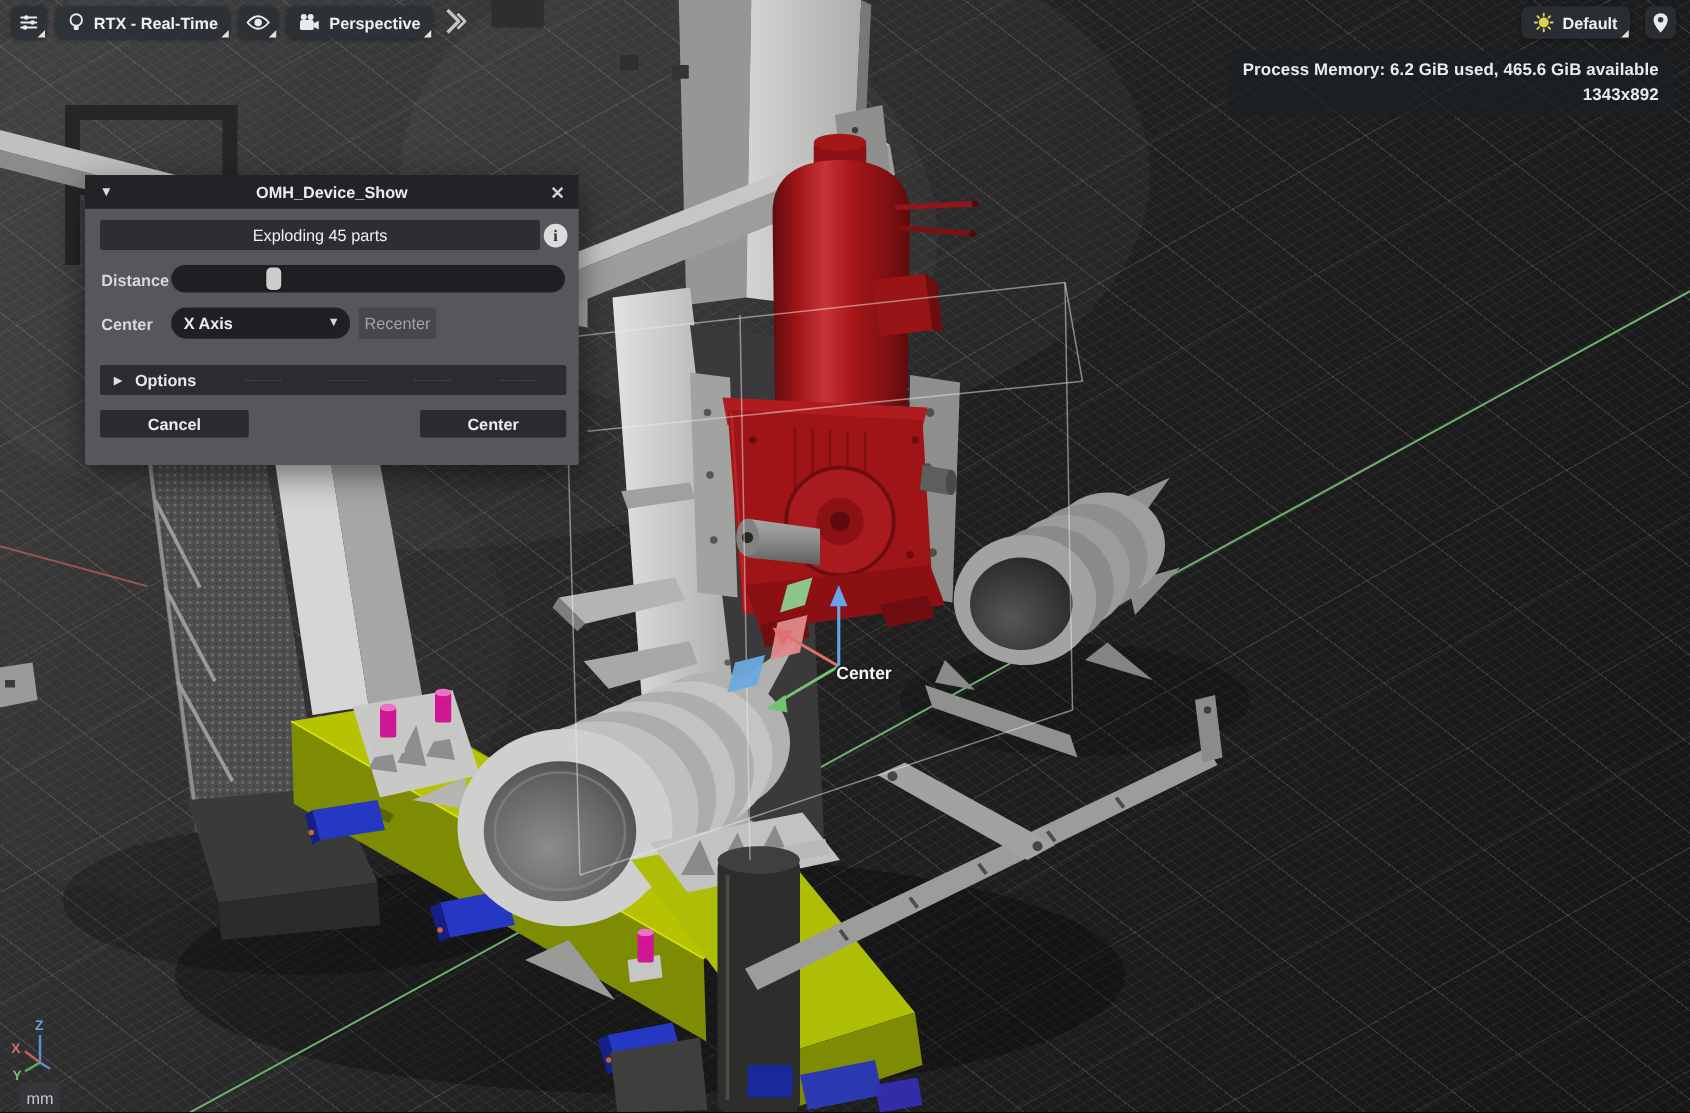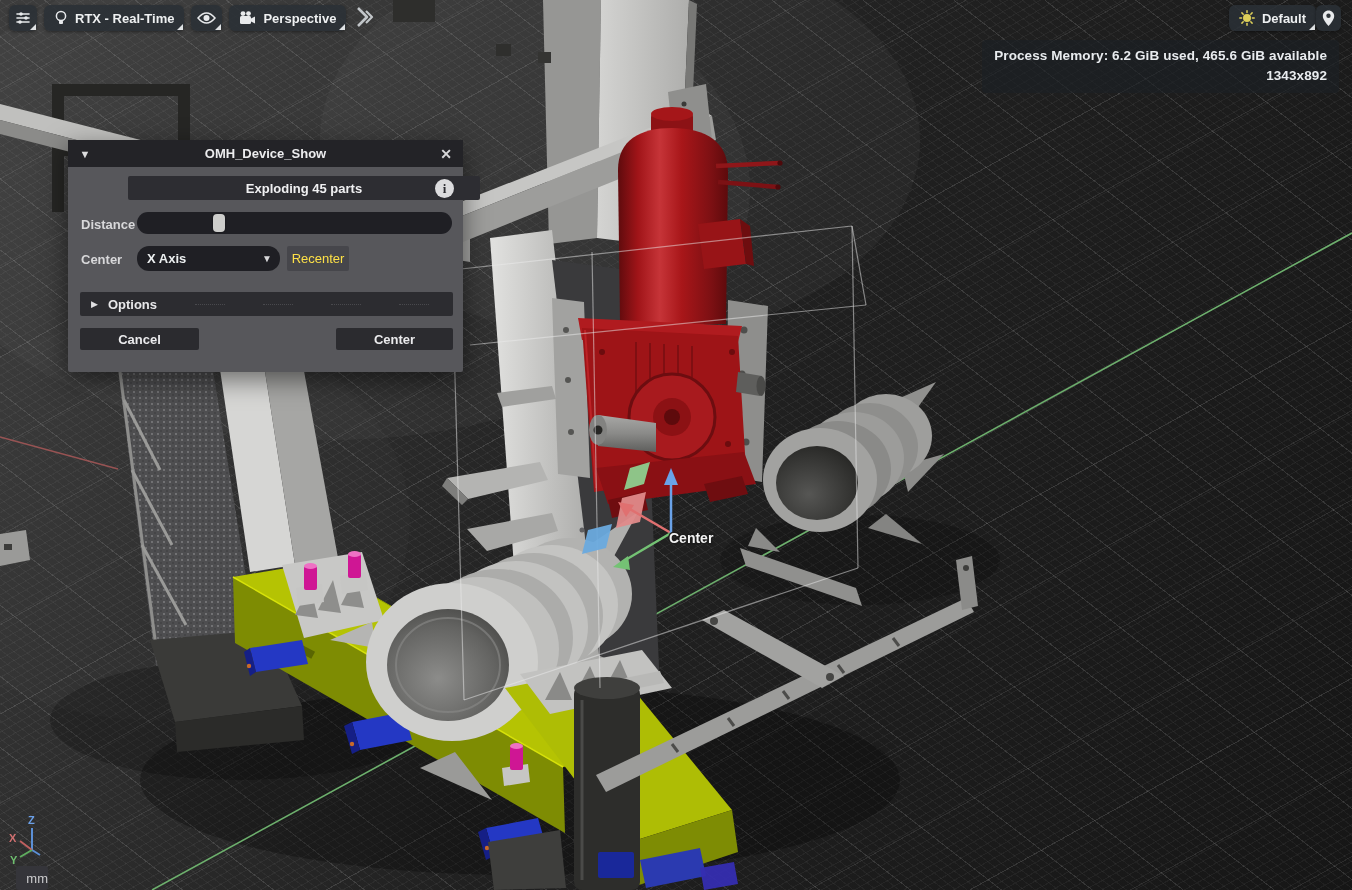--- a/index.html
+++ b/index.html
@@ -17,64 +17,64 @@
   
   .toolbar{position:absolute;top:5px;left:9px;display:flex;align-items:flex-start;gap:7px;}
   .tb-btn{height:26px;display:flex;align-items:center;gap:7px;padding:0 10px;
     background:rgba(42,48,53,0.88);border-radius:6px;color:#eef0f1;font-size:13px;
     font-weight:bold;position:relative;cursor:default;box-shadow:0 1px 3px rgba(0,0,0,.4);}
   .tb-btn.icon-only{padding:0 6px;}
   .notch::after{content:"";position:absolute;right:1px;bottom:1px;border-style:solid;
     border-width:0 0 6px 6px;border-color:transparent transparent #dfe2e4 transparent;}
   .chev{display:flex;align-items:center;margin-left:2px;}
   
-  .topright{position:absolute;top:5px;right:11px;display:flex;align-items:center;}
+  .topright{position:absolute;top:5px;right:11px;display:flex;align-items:center;gap:12px;}
   
   .stats{position:absolute;top:40px;right:13px;background:rgba(28,32,36,0.66);
     border-radius:4px;padding:6px 12px 8px;text-align:right;color:#e9ecef;
     font-size:13.5px;font-weight:bold;line-height:19.5px;letter-spacing:.1px;}
   
   .dialog{position:absolute;left:68px;top:140px;width:395px;height:232px;
     background:#57575b;border-radius:2px;box-shadow:0 8px 26px rgba(0,0,0,.5);font-size:13px;}
   .dlg-title{position:absolute;left:0;top:0;right:0;height:27px;background:#232327;
     display:flex;align-items:center;color:#ececee;font-weight:bold;}
   .dlg-collapse{width:34px;text-align:center;font-size:11px;color:#dcdcde;cursor:default;}
   .dlg-title-text{flex:1;text-align:center;}
   .dlg-close{width:34px;text-align:center;font-size:14px;color:#d6d6d8;cursor:default;}
   .dlg-banner{position:absolute;left:12px;top:36px;width:352px;height:24px;background:#2d2d32;
     border-radius:2px;display:flex;align-items:center;justify-content:center;
-    color:#f0f0f2;font-weight:bold;margin-left:48px;}
+    color:#f0f0f2;font-weight:normal;}
   .dlg-info{position:absolute;right:9px;top:39px;width:19px;height:19px;border-radius:50%;
     background:#dcdcde;color:#2d2d32;font-family:"Liberation Serif",serif;font-weight:bold;
     font-size:13px;display:flex;align-items:center;justify-content:center;}
   .row-label{position:absolute;color:#d8d8da;font-weight:bold;}
   .lab-distance{left:13px;top:77px;}
   .lab-center{left:13px;top:112px;}
   .slider{position:absolute;left:69px;top:72px;width:315px;height:22px;background:#1f1f24;
     border-radius:11px;}
   .slider-handle{position:absolute;top:2px;width:12px;height:18px;border-radius:4px;
     background:#cdcdcb;box-shadow:0 0 2px rgba(0,0,0,.5);}
   .dropdown{position:absolute;left:69px;top:106px;width:143px;height:25px;background:#1f1f24;
     border-radius:12px;display:flex;align-items:center;color:#eceff0;}
   .dropdown span.val{margin-left:10px;flex:1;font-weight:bold;}
   .dd-arrow{margin-right:8px;font-size:10px;color:#d8d8da;}
   .btn-recenter{position:absolute;left:219px;top:106px;width:62px;height:25px;background:#46464b;
-    border-radius:2px;color:#fde047;display:flex;align-items:center;justify-content:center;}
+    border-radius:2px;color:#a3a3a3;display:flex;align-items:center;justify-content:center;}
   .opt-bar{position:absolute;left:12px;top:152px;width:373px;height:24px;background:#2c2c30;
     border-radius:2px;display:flex;align-items:center;color:#e8e8ea;}
   .opt-tri{margin-left:11px;font-size:9px;color:#e0e0e2;}
   .opt-label{margin-left:10px;font-weight:bold;}
   .dots{width:30px;border-top:1px dotted rgba(255,255,255,.14);margin-left:38px;height:0;}
   .btn-cancel,.btn-apply{position:absolute;top:188px;height:22px;background:#2b2b2f;
     border-radius:2px;color:#ebebed;display:flex;align-items:center;justify-content:center;font-weight:bold;}
   .btn-cancel{left:12px;width:119px;}
   .btn-apply{left:268px;width:117px;}
   
   .mm-chip{position:absolute;left:16px;top:866px;width:32px;height:24px;background:#35353a;
-    border-radius:3px;color:#cbcbcd;font-size:13px;display:flex;align-items:center;justify-content:flex-end;}
+    border-radius:3px;color:#cbcbcd;font-size:13px;display:flex;align-items:center;justify-content:center;}
   .axis-gizmo{position:absolute;left:0;top:808px;}
 </style>
 </head>
 <body>
 
 <div id="app">
   <div class="grid-layer"></div>
 
   <svg class="scene" viewBox="0 0 1352 890">
     <defs>

